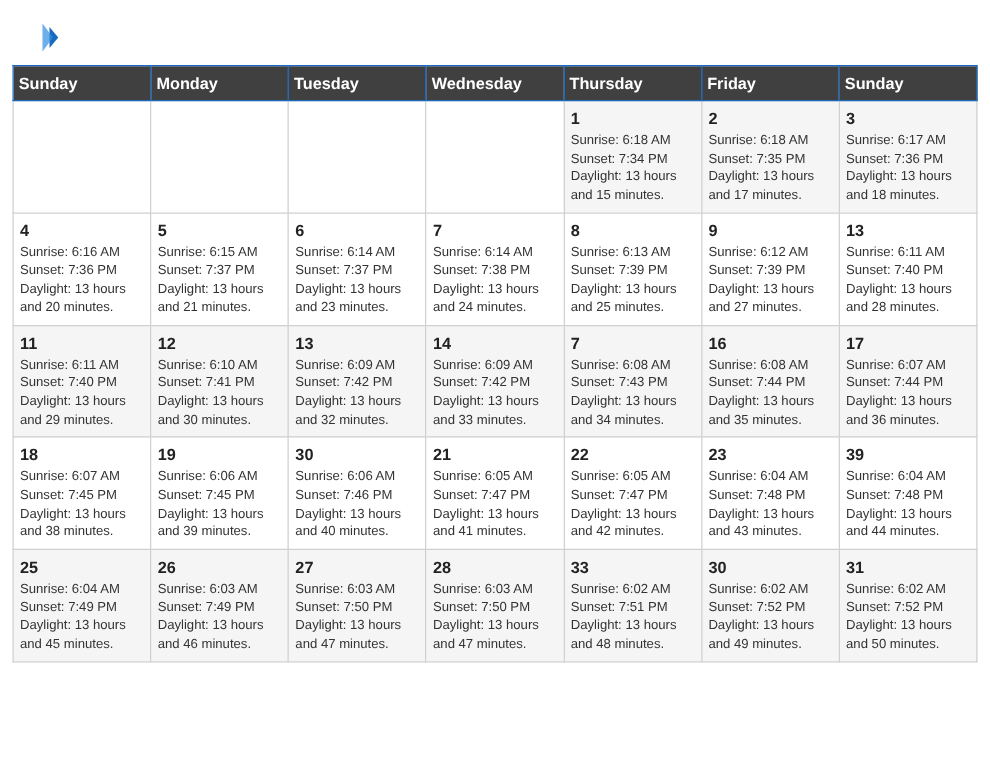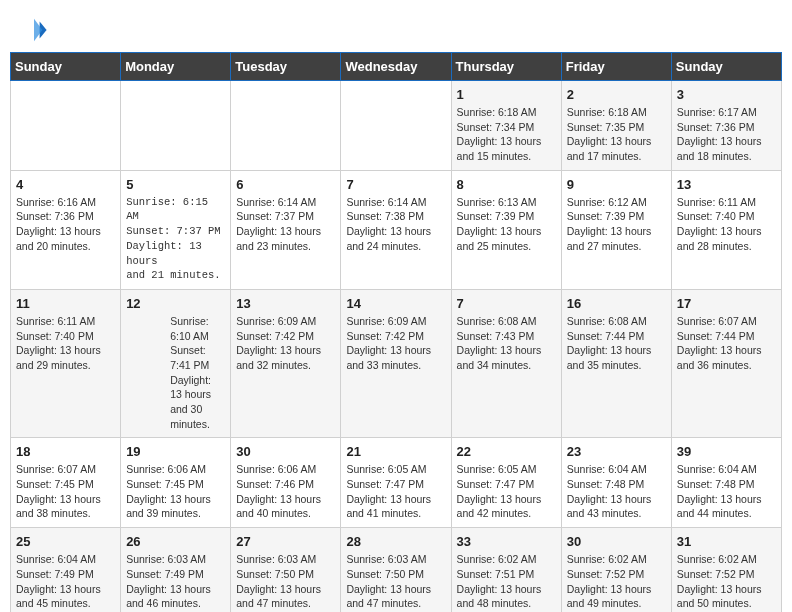--- a/index.html
+++ b/index.html
@@ -164,21 +164,21 @@
       <tr>
         <td>
           <span class="day-number">4</span>
           <div class="day-info" style="white-space: pre-line;">Sunrise: 6:16 AM
 Sunset: 7:36 PM
 Daylight: 13 hours
 and 20 minutes.</div>
         </td>
         <td>
           <span class="day-number">5</span>
-          <div class="day-info" style="white-space: pre-line; font-family: Liberation Mono, monospace;">Sunrise: 6:15 AM
+          <div class="day-info" style="white-space: pre-line;">Sunrise: 6:15 AM
 Sunset: 7:37 PM
 Daylight: 13 hours
 and 21 minutes.</div>
         </td>
         <td>
           <span class="day-number">6</span>
           <div class="day-info" style="white-space: pre-line;">Sunrise: 6:14 AM
 Sunset: 7:37 PM
 Daylight: 13 hours
 and 23 minutes.</div>
@@ -215,21 +215,21 @@
       <tr>
         <td>
           <span class="day-number">11</span>
           <div class="day-info" style="white-space: pre-line;">Sunrise: 6:11 AM
 Sunset: 7:40 PM
 Daylight: 13 hours
 and 29 minutes.</div>
         </td>
         <td>
           <span class="day-number">12</span>
-          <div class="day-info" style="white-space: pre-line; margin-left: 44px;">Sunrise: 6:10 AM
+          <div class="day-info" style="white-space: pre-line;">Sunrise: 6:10 AM
 Sunset: 7:41 PM
 Daylight: 13 hours
 and 30 minutes.</div>
         </td>
         <td>
           <span class="day-number">13</span>
           <div class="day-info" style="white-space: pre-line;">Sunrise: 6:09 AM
 Sunset: 7:42 PM
 Daylight: 13 hours
 and 32 minutes.</div>

